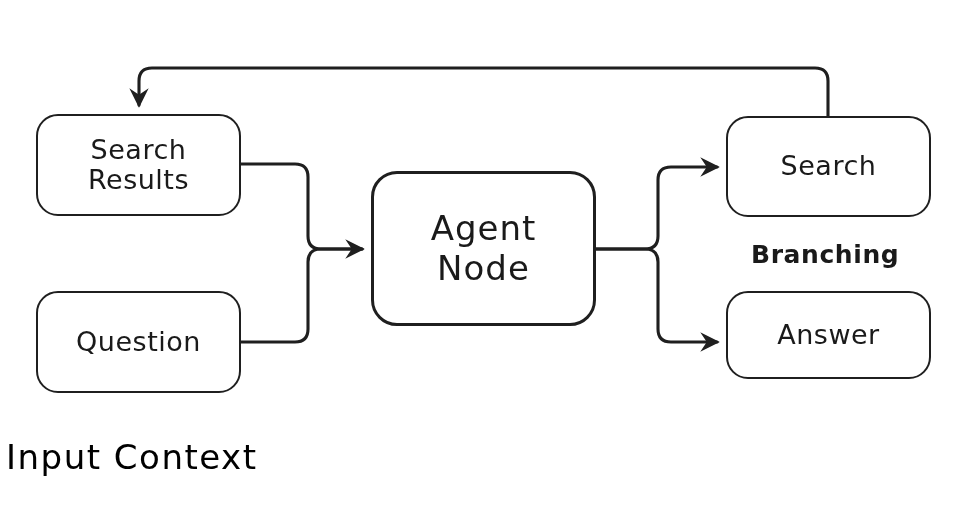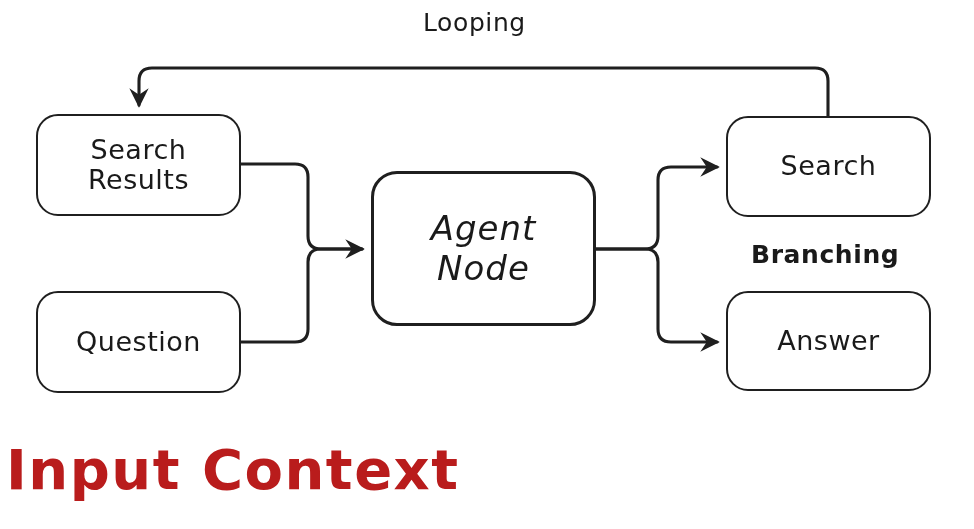--- a/index.html
+++ b/index.html
@@ -51,54 +51,53 @@
   }
   #node-question {
     left: 36px;  top: 291px;  width: 205px; height: 102px;
   }
   #node-agent {
     left: 371px; top: 171px;  width: 225px; height: 155px;
     border-width: 3.2px;
     border-radius: 26px;
   }
   #node-agent .node-label {
-    font-style: italic;
     font-size: 34px;
     line-height: 1.15;
     letter-spacing: 1px;
   }
   #node-search {
     left: 726px; top: 116px;  width: 205px; height: 101px;
   }
   #node-answer {
-    left: 726px; top: 291px;  width: 205px; height: 100px;
+    left: 726px; top: 291px;  width: 205px; height: 88px;
   }
   .edge-label {
     position: absolute;
     color: #1a1a1a;
     font-family: "DejaVu Sans", sans-serif;
     font-size: 25px;
     letter-spacing: 0.6px;
     white-space: nowrap;
   }
   #label-looping {
     left: 423px;
     top: 8px;
   }
   #label-branching {
     left: 751px;
     top: 240px;
     font-weight: bold;
   }
   .group-title {
     position: absolute;
-    color: #b91c1c;
+    color: #000000;
     font-family: "DejaVu Sans", sans-serif;
-    font-size: 56px;
-    font-weight: bold;
+    font-size: 34px;
+    font-weight: normal;
     letter-spacing: 1.5px;
     white-space: nowrap;
   }
   #title-input-context {
     left: 6px;
     top: 437px;
   }
   #title-action-space {
     left: 601px;
     top: 437px;
@@ -174,20 +173,19 @@
   </div>
 
   <div class="node" id="node-search">
     <span class="node-label">Search</span>
   </div>
 
   <div class="node" id="node-answer">
     <span class="node-label">Answer</span>
   </div>
 
-  <div class="edge-label" id="label-looping">Looping</div>
 
   <div class="edge-label" id="label-branching">Branching</div>
 
   <div class="group-title" id="title-input-context">Input Context</div>
 
 
 </div>
 
 </body></html>

